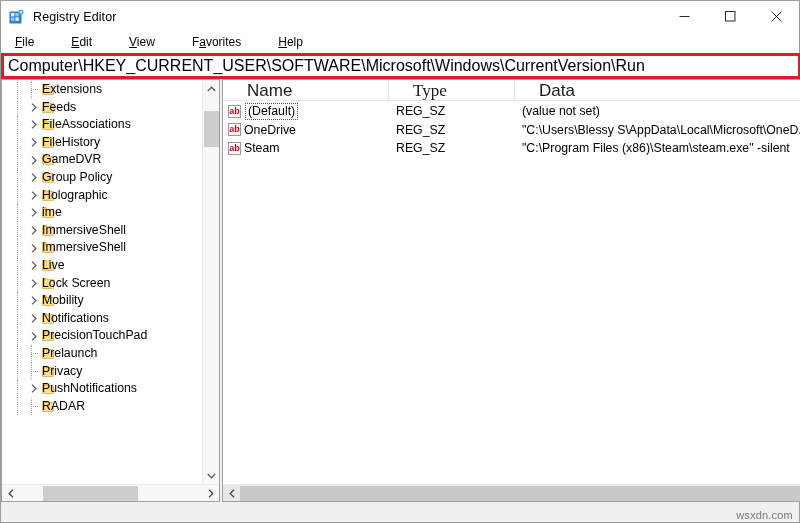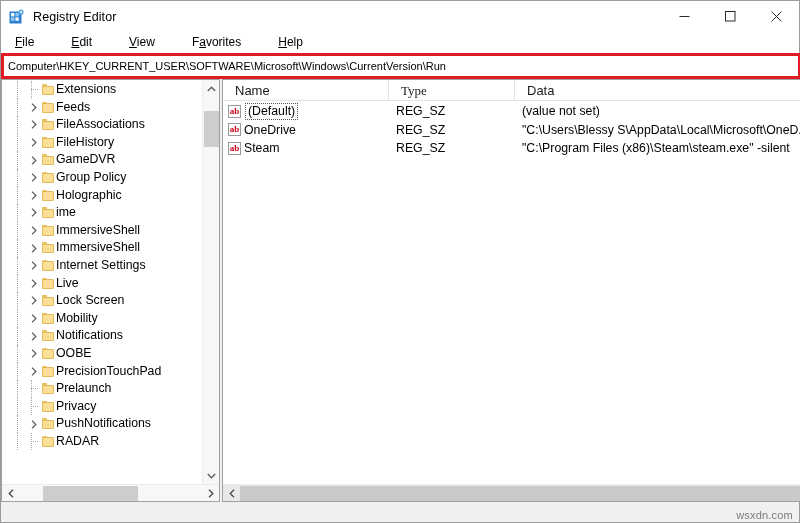--- a/index.html
+++ b/index.html
@@ -64,21 +64,21 @@
     border: 3px solid #e01b23;
     pointer-events: none;
     z-index: 3;
   }
   .addr-input {
     position: absolute; left: 3px; top: 3px;
     width: 794px; height: 20px;
     background: #ffffff;
     border: none; outline: none;
     font-family: "Liberation Sans", sans-serif;
-    font-size: 11px; color: #000;
+    font-size: 16px; color: #000;
     padding-left: 4px;
     line-height: 20px;
     white-space: nowrap; overflow: hidden;
   }
 
   
   .main {
     flex: 1 1 auto; display: flex;
     background: #f0f0f0;
     min-height: 0;
@@ -101,21 +101,21 @@
     overflow: hidden;
     display: flex;
   }
   .tree-list {
     flex: 1 1 auto; position: relative;
     overflow: hidden;
     padding-top: 1px;
   }
   .tnode {
     height: 17.6px; display: flex; align-items: center;
-    position: relative; padding-left: 36px;
+    position: relative; padding-left: 22px;
     white-space: nowrap;
   }
   .chev {
     position: absolute; left: 26px; top: 0;
     width: 12px; height: 17.6px;
     display: flex; align-items: center; justify-content: center;
     color: #5a5a5a;
   }
   .dotline {
     position: absolute; left: 26px; top: 0;
@@ -166,22 +166,22 @@
     display: flex; flex-direction: column;
     position: relative; min-height: 0;
   }
   .lheader {
     height: 21px; flex: 0 0 auto;
     display: flex; background: #ffffff;
     border-bottom: 1px solid #e3e3e3;
     position: relative;
   }
   .lheader .hc {
-    font-size: 13px; color: #1a1a1a;
-    line-height: 21px; padding-left: 12px;
+    font-size: 17px; color: #1a1a1a;
+    line-height: 21px; padding-left: 24px;
     position: relative;
     border-right: 1px solid #e3e3e3;
     overflow: hidden; white-space: nowrap;
   }
   .col-name { width: 166px; flex: 0 0 166px; }
   .col-type { width: 126px; flex: 0 0 126px; font-family: Liberation Serif, serif; }
   .col-data { flex: 1 1 auto; border-right: none !important; }
   .lrows { flex: 1 1 auto; overflow: hidden; padding-top: 1px; }
   .lrow { height: 18.5px; display: flex; align-items: center; white-space: nowrap; }
   .cell {
@@ -200,21 +200,21 @@
     width: 13px; height: 13px; flex: 0 0 13px;
     background: #ffffff;
     border: 1px solid #9a9a9a;
     position: relative; margin-right: 3px;
     overflow: hidden;
   }
   .abicon span {
     position: absolute; left: 0; right: 0; top: -1px;
     font-size: 9px; line-height: 13px;
     color: #d0021b; font-weight: bold;
-    text-align: center; font-family: Liberation Serif, serif;
+    text-align: center; font-family: Liberation Sans, sans-serif;
   }
   .focusbox {
     border: 1px dotted #555; padding: 0 2px;
     margin-left: 1px; line-height: 15px;
   }
 
   
   .vscroll {
     width: 17px; flex: 0 0 17px;
     background: #f7f7f7;
@@ -457,33 +457,20 @@
               <div class="vline"></div>
               <div class="chev">
                 <svg width="6" height="9" viewBox="0 0 6 9">
                   <polyline points="1,0.6 4.9,4.5 1,8.4" fill="none" stroke="#5a5a5a" stroke-width="1.25"></polyline>
                 </svg>
               </div>
               <div class="folder">
                 <div class="tab"></div>
                 <div class="body"></div>
               </div>
-              <div class="tlabel">Internet Settings</div>
-            </div>
-            <div class="tnode">
-              <div class="vline"></div>
-              <div class="chev">
-                <svg width="6" height="9" viewBox="0 0 6 9">
-                  <polyline points="1,0.6 4.9,4.5 1,8.4" fill="none" stroke="#5a5a5a" stroke-width="1.25"></polyline>
-                </svg>
-              </div>
-              <div class="folder">
-                <div class="tab"></div>
-                <div class="body"></div>
-              </div>
               <div class="tlabel">Live</div>
             </div>
             <div class="tnode">
               <div class="vline"></div>
               <div class="chev">
                 <svg width="6" height="9" viewBox="0 0 6 9">
                   <polyline points="1,0.6 4.9,4.5 1,8.4" fill="none" stroke="#5a5a5a" stroke-width="1.25"></polyline>
                 </svg>
               </div>
               <div class="folder">
@@ -510,33 +497,20 @@
               <div class="chev">
                 <svg width="6" height="9" viewBox="0 0 6 9">
                   <polyline points="1,0.6 4.9,4.5 1,8.4" fill="none" stroke="#5a5a5a" stroke-width="1.25"></polyline>
                 </svg>
               </div>
               <div class="folder">
                 <div class="tab"></div>
                 <div class="body"></div>
               </div>
               <div class="tlabel">Notifications</div>
-            </div>
-            <div class="tnode">
-              <div class="vline"></div>
-              <div class="chev">
-                <svg width="6" height="9" viewBox="0 0 6 9">
-                  <polyline points="1,0.6 4.9,4.5 1,8.4" fill="none" stroke="#5a5a5a" stroke-width="1.25"></polyline>
-                </svg>
-              </div>
-              <div class="folder">
-                <div class="tab"></div>
-                <div class="body"></div>
-              </div>
-              <div class="tlabel">OOBE</div>
             </div>
             <div class="tnode">
               <div class="vline"></div>
               <div class="chev">
                 <svg width="6" height="9" viewBox="0 0 6 9">
                   <polyline points="1,0.6 4.9,4.5 1,8.4" fill="none" stroke="#5a5a5a" stroke-width="1.25"></polyline>
                 </svg>
               </div>
               <div class="folder">
                 <div class="tab"></div>

